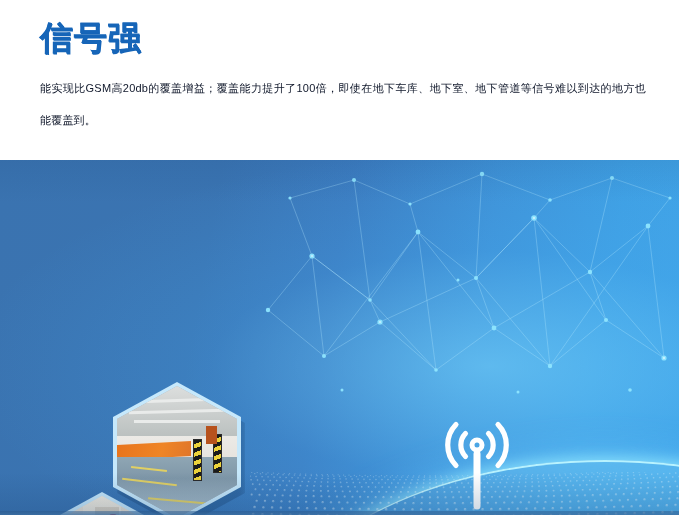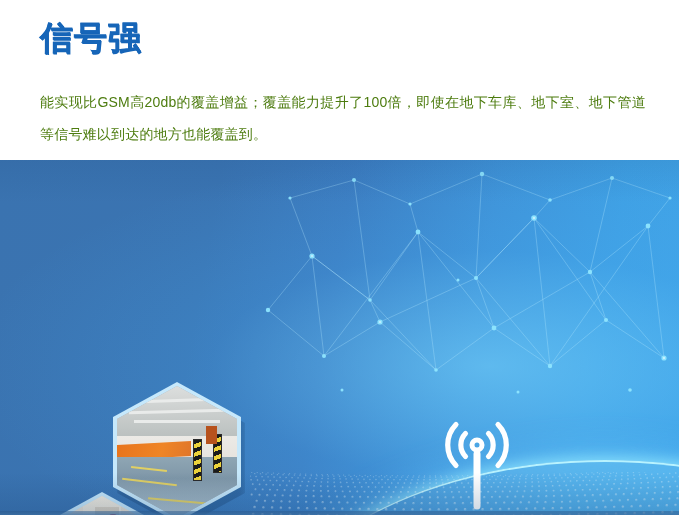--- a/index.html
+++ b/index.html
@@ -30,25 +30,25 @@
     font-size: 33px;
     line-height: 40px;
     font-weight: 900;
     letter-spacing: 1px;
     color: #1665b8;
     white-space: nowrap;
     text-shadow: 0.5px 0.5px 0 #1665b8, -0.3px 0 0 #1665b8;
   }
   .body-copy {
     position: absolute;
-    left: 40px; top: 86px;
+    left: 40px; top: 72px;
     width: 606px;
-    font-size: 14px;
+    font-size: 11px;
     line-height: 32px;
-    color: #4d7c0f;
+    color: #0f172a;
     letter-spacing: 0.2px;
     text-align: justify;
   }
 
   
   .hero {
     position: absolute;
     left: 0; top: 160px;
     width: 679px; height: 355px;
     overflow: hidden;

